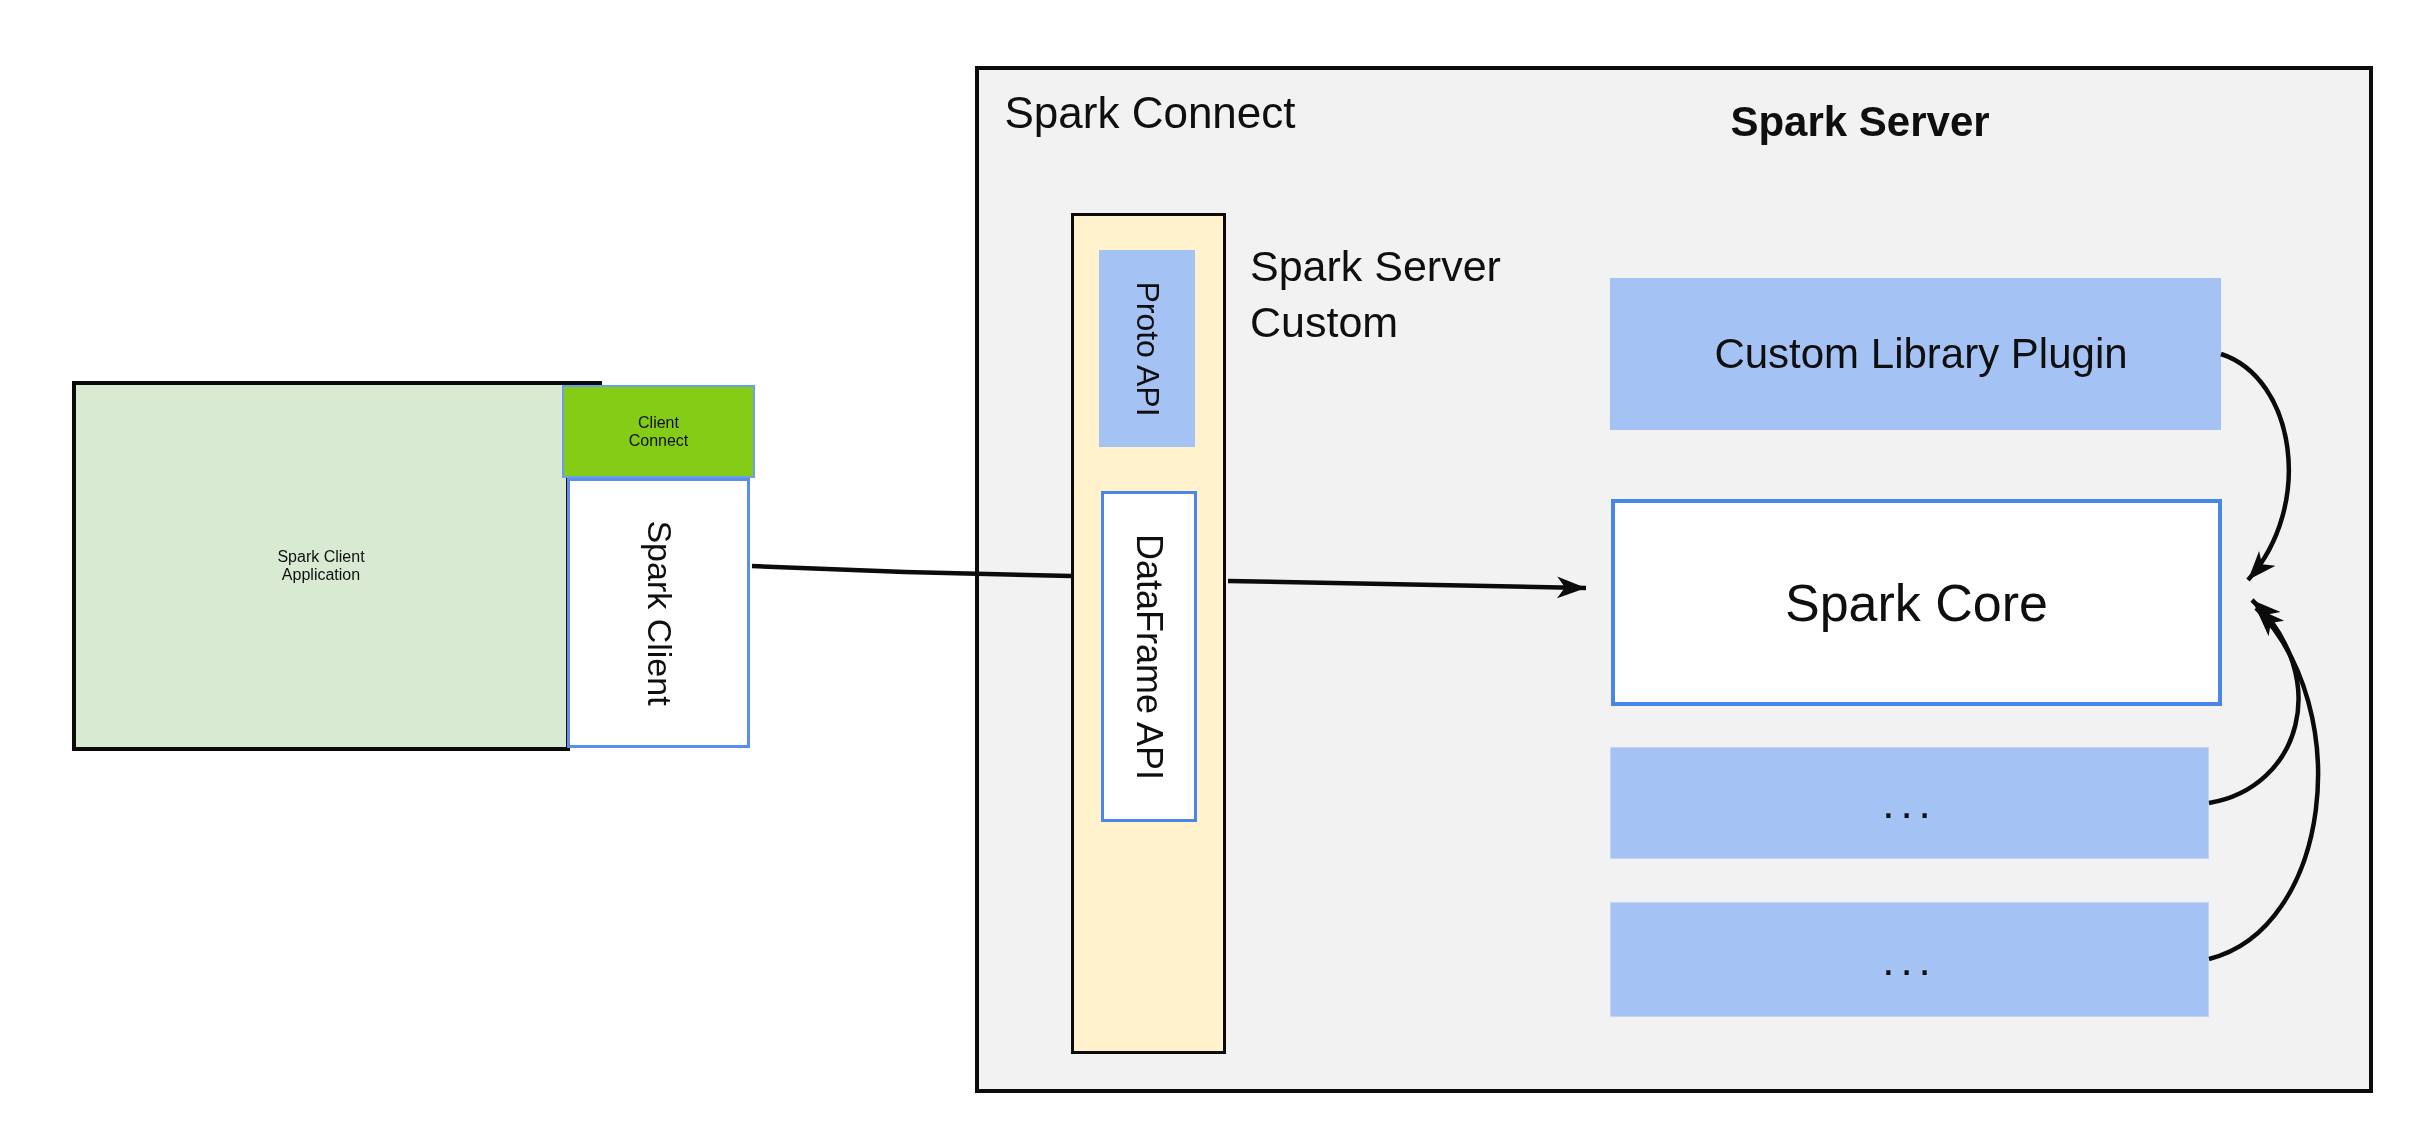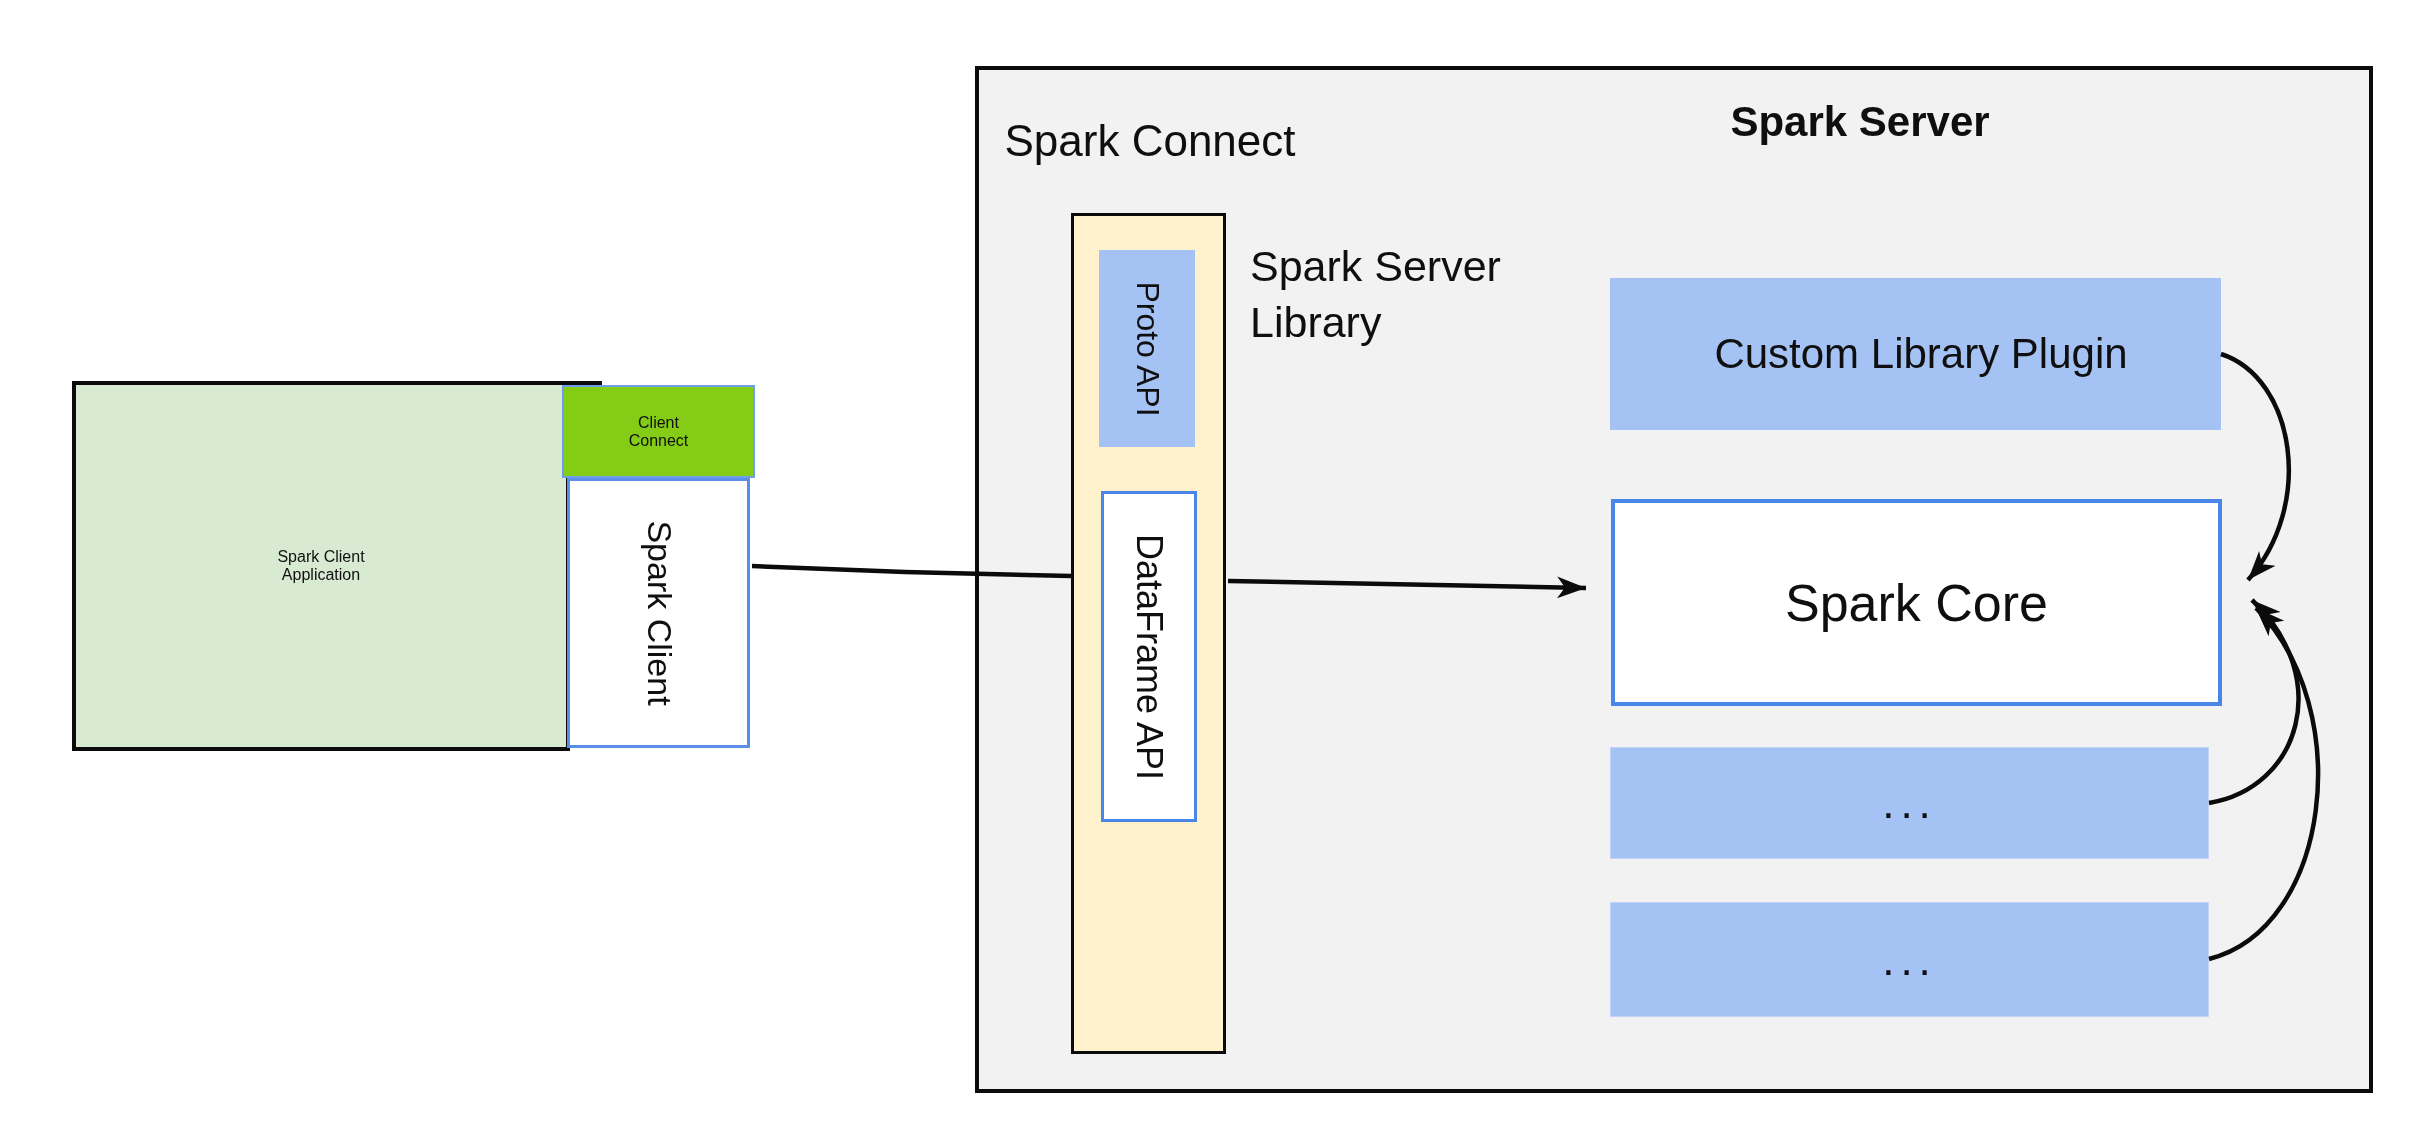--- a/index.html
+++ b/index.html
@@ -30,21 +30,21 @@
     background:#ffffff;border:3px solid #5b8ee8;
   }
   .client-box .vtext{font-size:34px;}
 
   
   .outer-box{
     left:975px;top:66px;width:1398px;height:1027px;
     background:#f2f2f2;border:4px solid #0b0b0b;
   }
   .connect-api-label{
-    left:980px;top:80px;width:340px;height:120px;
+    left:980px;top:52px;width:340px;height:120px;
     font-size:44px;line-height:59px;
   }
   .server-title{
     left:1700px;top:96px;width:320px;height:52px;
     font-size:42px;font-weight:bold;
   }
 
   
   .yellow-col{
     left:1071px;top:213px;width:155px;height:841px;
@@ -125,21 +125,21 @@
   <div class="abs proto-box">
     <div class="vtext">Proto API</div>
   </div>
 
   <div class="abs dataframe-box">
     <div class="vtext">DataFrame API</div>
   </div>
 
   <div class="abs server-lib-label">
     <div>Spark Server</div>
-    <div>Library</div>
+    <div>Custom</div>
   </div>
 
   <div class="abs plugin-box center-text">Custom Library Plugin</div>
 
   <div class="abs core-box center-text">Spark Core</div>
 
   <div class="abs more-box1 center-text">...</div>
 
   <div class="abs more-box2 center-text">...</div>
 

